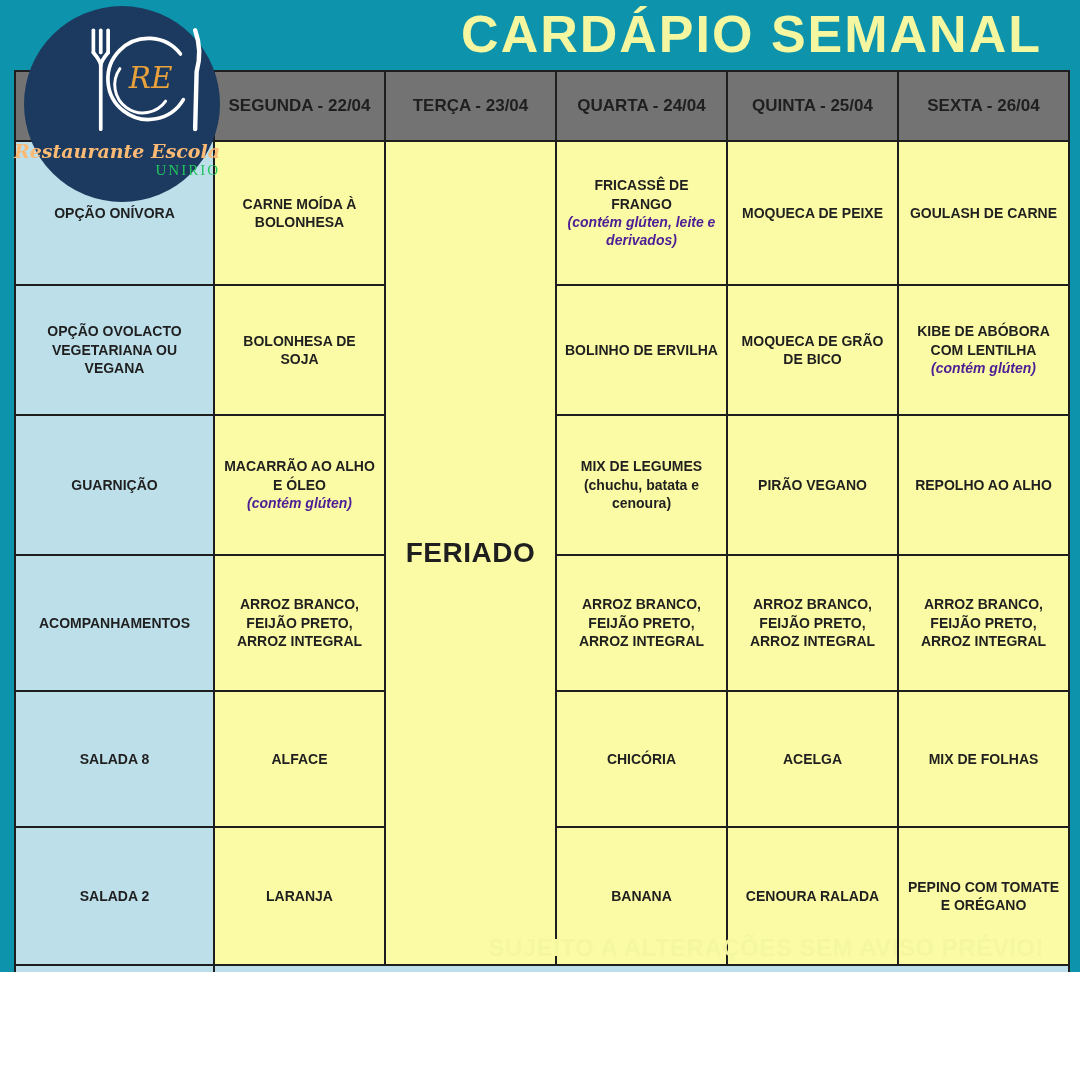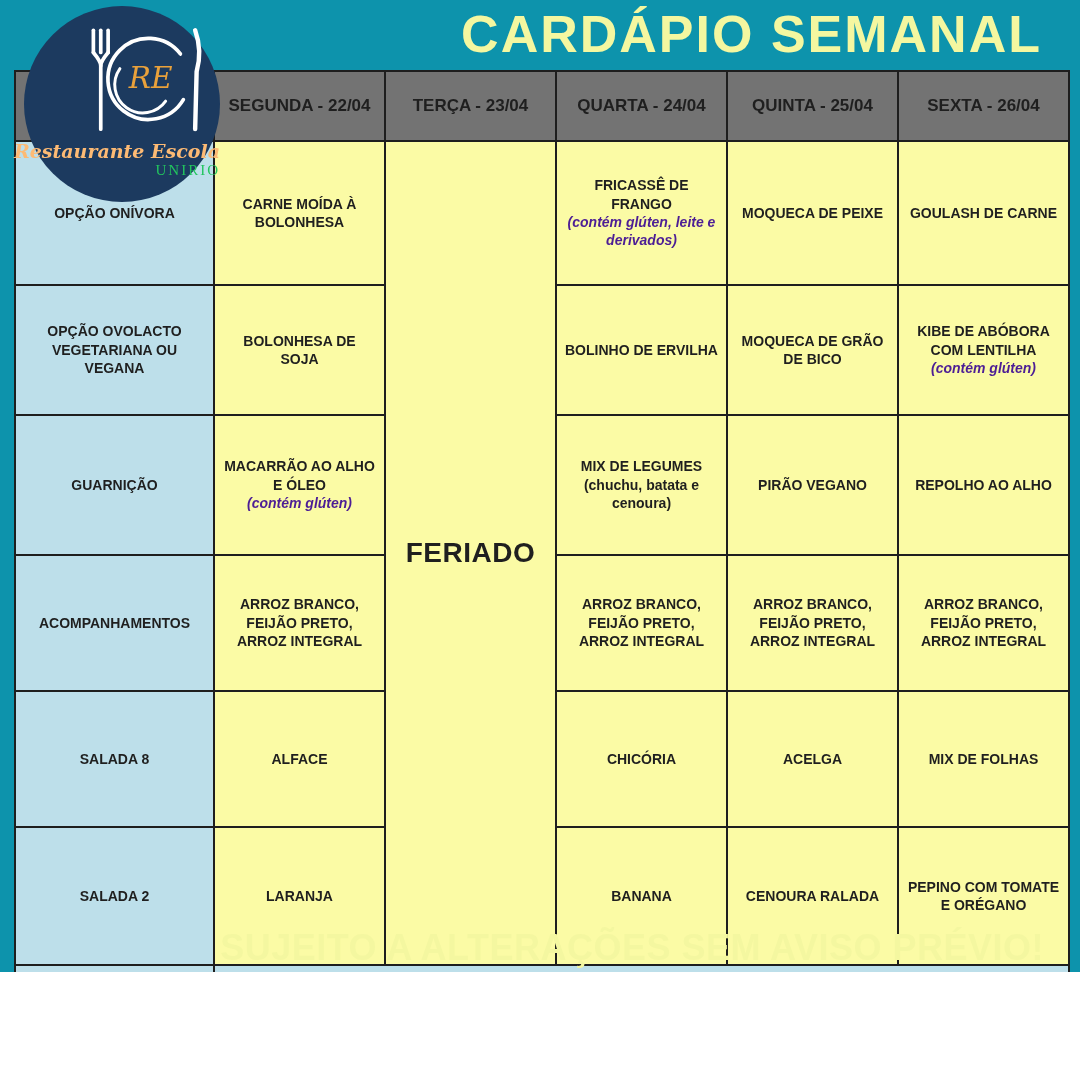--- a/index.html
+++ b/index.html
@@ -35,21 +35,21 @@
   td.hdr{background:#737373;font-size:17px;margin-top:44px;}
   td.lbl{background:#BDDFEA;}
   td.dish{background:#FBFBA5;}
   td.holiday{background:#FBFBA5;font-size:28px;letter-spacing:.5px;}
   td.refresco-val{background:#BDDFEA;margin-top:13px;}
   .note{color:#4c1d95;font-style:italic;font-weight:700;display:block;}
   .note:empty{display:none;}
   .footer{
     position:absolute;left:0;right:36px;bottom:4px;height:40px;
     display:flex;align-items:center;justify-content:flex-end;
-    color:#F4F7A0;font-size:36px;font-weight:800;letter-spacing:.5px;
+    color:#F4F7A0;font-size:24px;font-weight:800;letter-spacing:.5px;
     white-space:nowrap;
   }
   .logo-circle{
     position:absolute;left:24px;top:6px;
     width:196px;height:196px;border-radius:50%;
     background:#1C3A5F;
     display:flex;flex-direction:column;align-items:flex-end;
     z-index:5;
   }
   .logo-art{width:150px;height:118px;margin-top:14px;}

